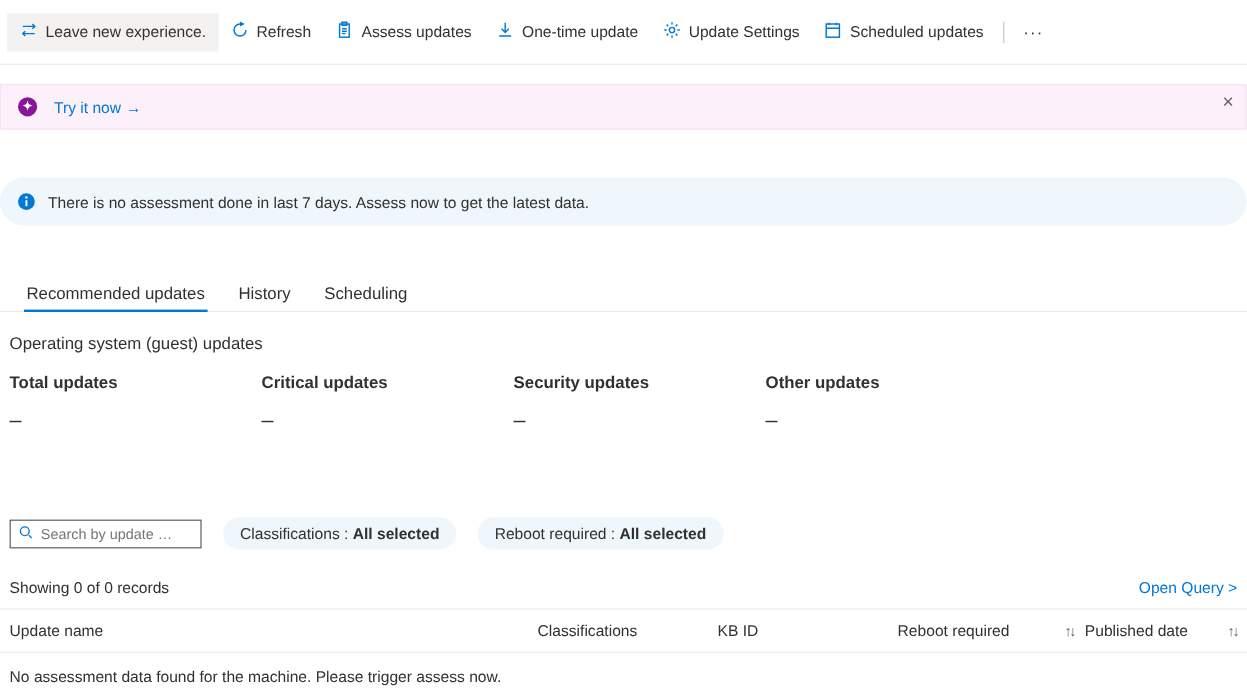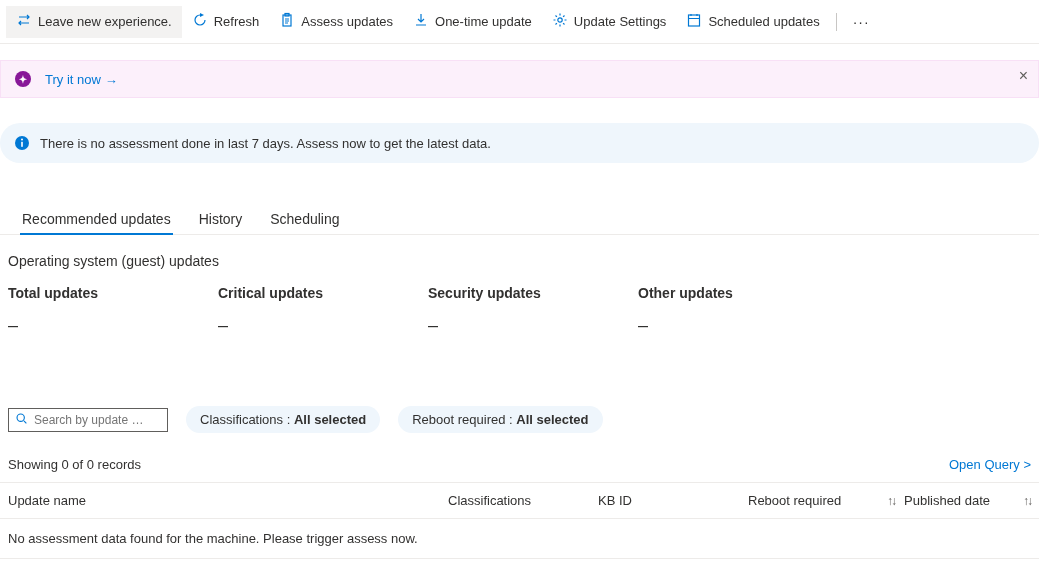--- a/index.html
+++ b/index.html
@@ -1,27 +1,27 @@
 <!DOCTYPE html>
 <html><head>
 <meta charset="utf-8">
 <style>
   * { box-sizing: border-box; margin: 0; padding: 0; }
   html, body { width: 1039px; height: 579px; font-family: "Segoe UI", Arial, sans-serif; font-size: 13px; color: #323130; background: #fff; overflow: hidden; }
-  .toolbar { display: flex; align-items: center; height: 44px; border-bottom: 1px solid #edebe9; padding: 0 6px; }
+  .toolbar { display: flex; align-items: center; height: 54px; border-bottom: 1px solid #edebe9; padding: 0 6px; }
   .toolbar-btn { display: flex; align-items: center; height: 32px; padding: 0 10px; gap: 6px; cursor: pointer; color: #323130; }
   .toolbar-btn.leave { background: #f3f2f1; }
   .toolbar .icon svg { width: 16px; height: 16px; }
   .toolbar .divider { width: 1px; height: 18px; background: #c8c6c4; margin: 0 6px; }
   .more-dots { letter-spacing: 1px; font-size: 14px; padding: 0 10px; cursor: pointer; }
   .banner { margin-top: 16px; background: #fcf0fb; border: 1px solid #f8e0f6; display: flex; align-items: center; padding: 10px 14px; position: relative; }
   .banner .close { position: absolute; right: 10px; top: 6px; font-size: 16px; color: #605e5c; cursor: pointer; }
   .banner .bicon { width: 16px; height: 16px; border-radius: 50%; background: #881798; display: flex; align-items: center; justify-content: center; margin-right: 10px; color: #fff; font-size: 10px; font-weight: 700; }
   .banner .link { color: #0078d4; margin-left: 4px; cursor: pointer; display: inline-flex; align-items: center; gap: 4px; }
-  .infobar { margin-top: 25px; background: #eff6fc; display: flex; align-items: center; padding: 12px 14px; border-radius: 20px; }
+  .infobar { margin-top: 40px; background: #eff6fc; display: flex; align-items: center; padding: 12px 14px; border-radius: 20px; }
   .infobar .iicon { display: flex; margin-right: 10px; }
   .tabs { display: flex; gap: 24px; margin-top: 42px; padding: 0 20px; border-bottom: 1px solid #edebe9; }
   .tab { padding: 6px 2px 6px 2px; cursor: pointer; color: #323130; font-size: 14px; }
   .tab.active { border-bottom: 2px solid #0078d4; font-weight: 400; margin-bottom: -1px; }
   .section-title { margin: 18px 8px 16px 8px; font-size: 14px; color: #323130; }
   .metrics { display: flex; gap: 0; padding: 0 8px; }
   .metric { flex: 0 0 210px; }
   .metric .mlabel { font-weight: 600; margin-bottom: 14px; font-size: 14px; }
   .metric .mval { font-size: 18px; color: #323130; }
   .filters { display: flex; align-items: center; gap: 18px; margin-top: 70px; padding: 0 8px; }

